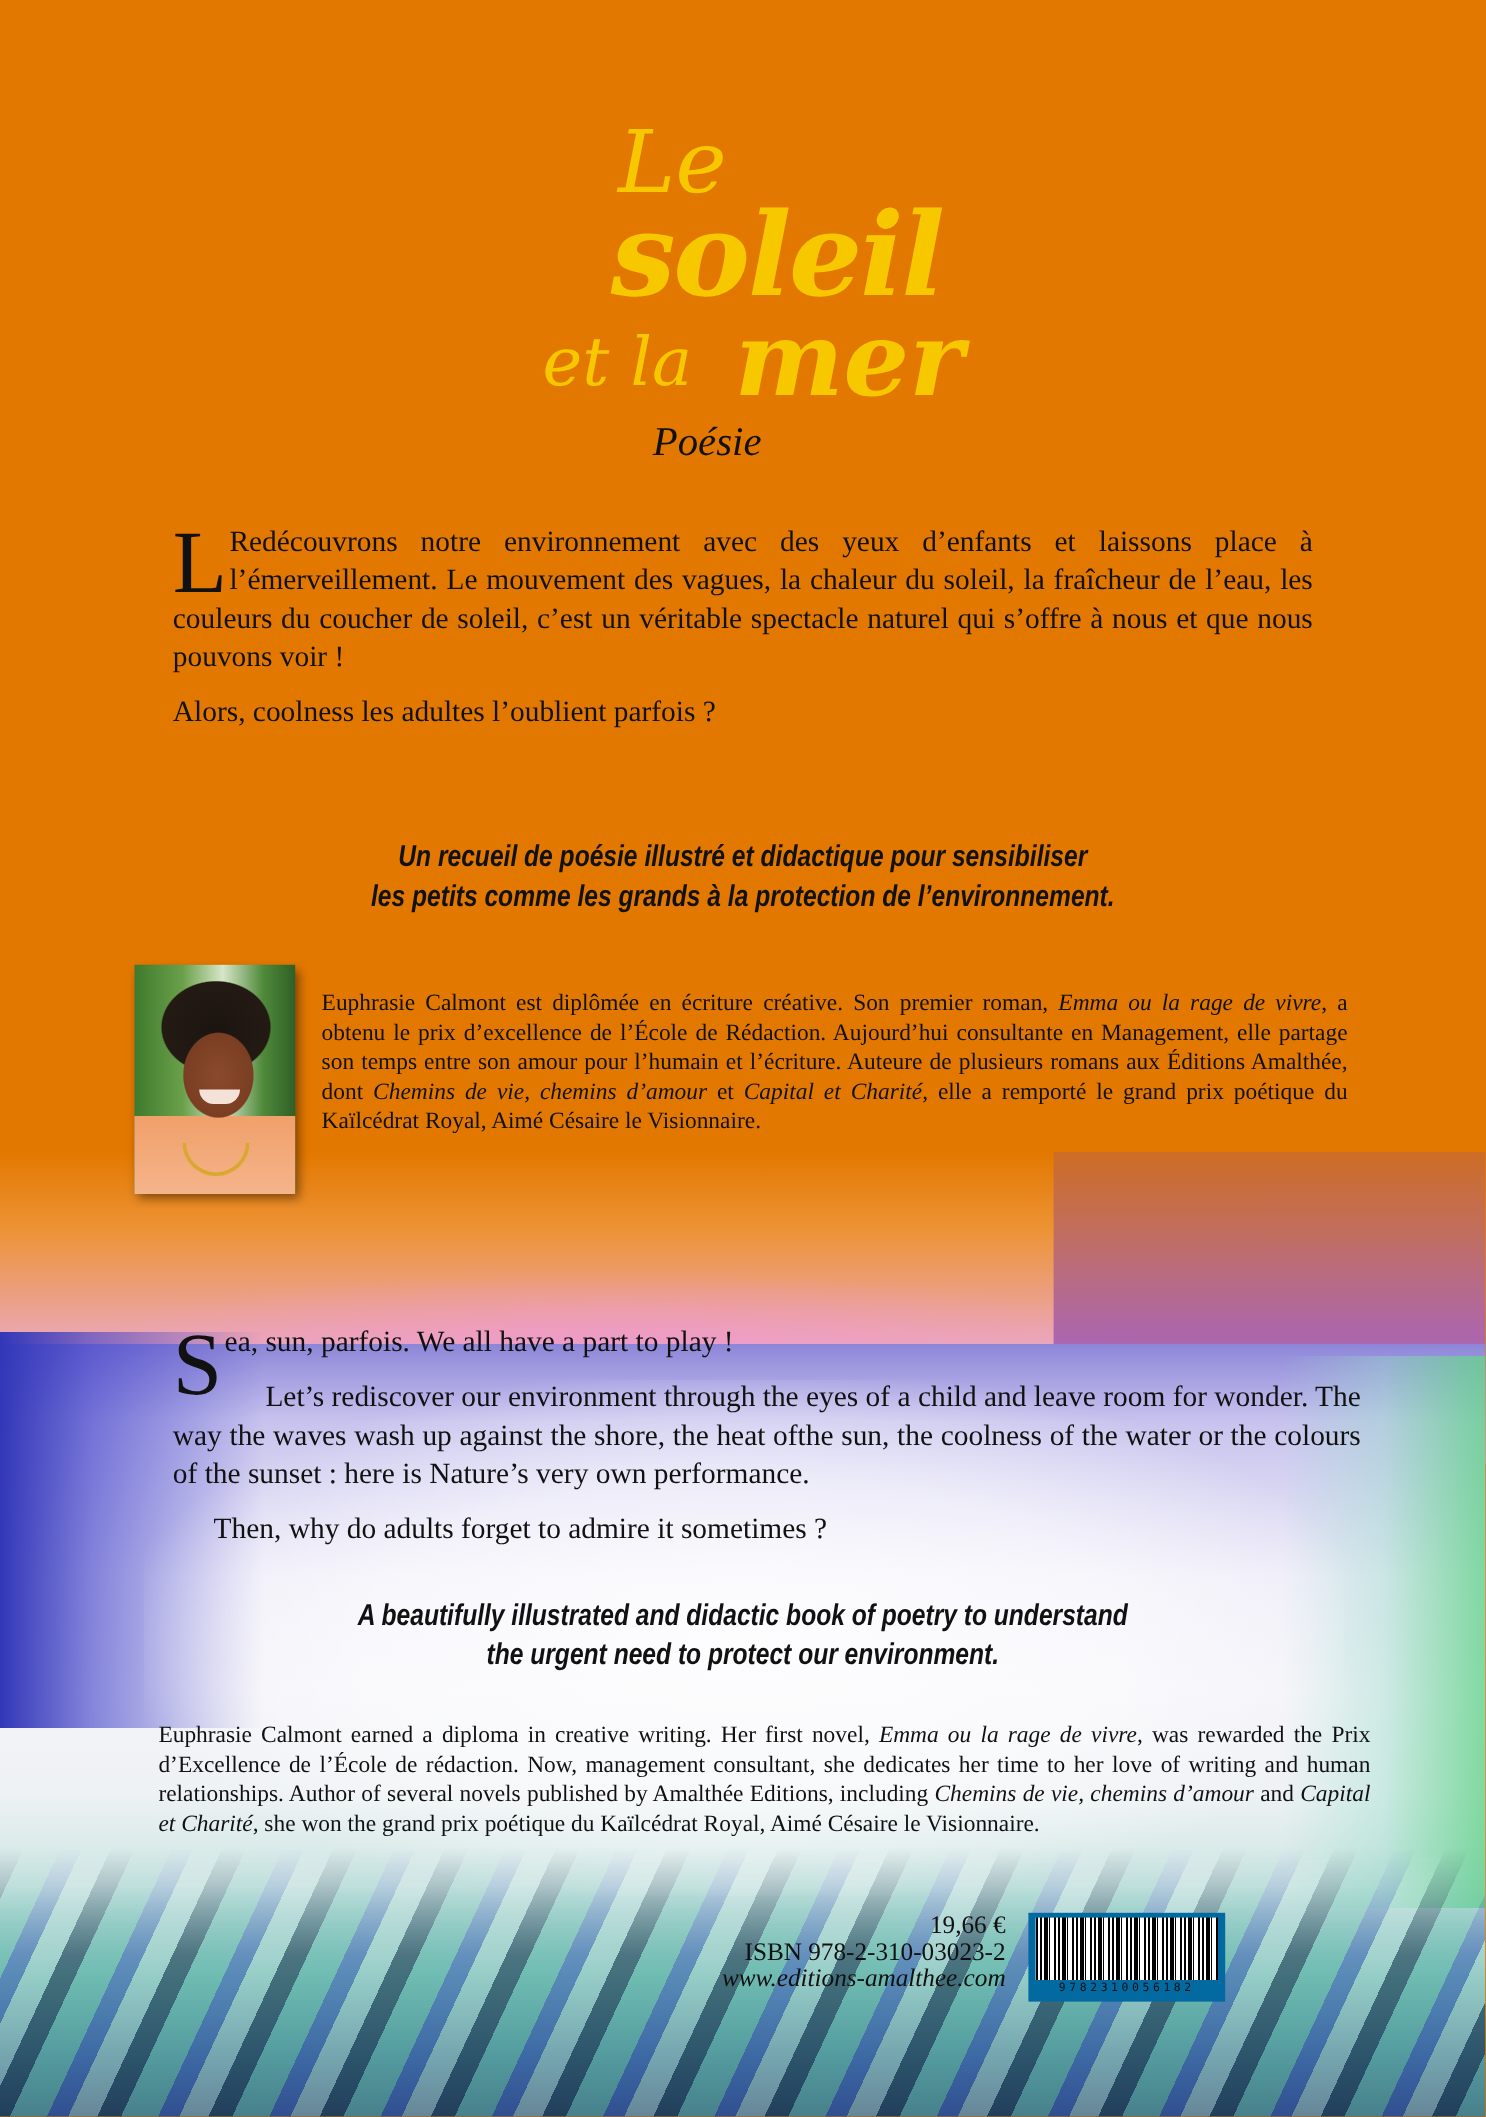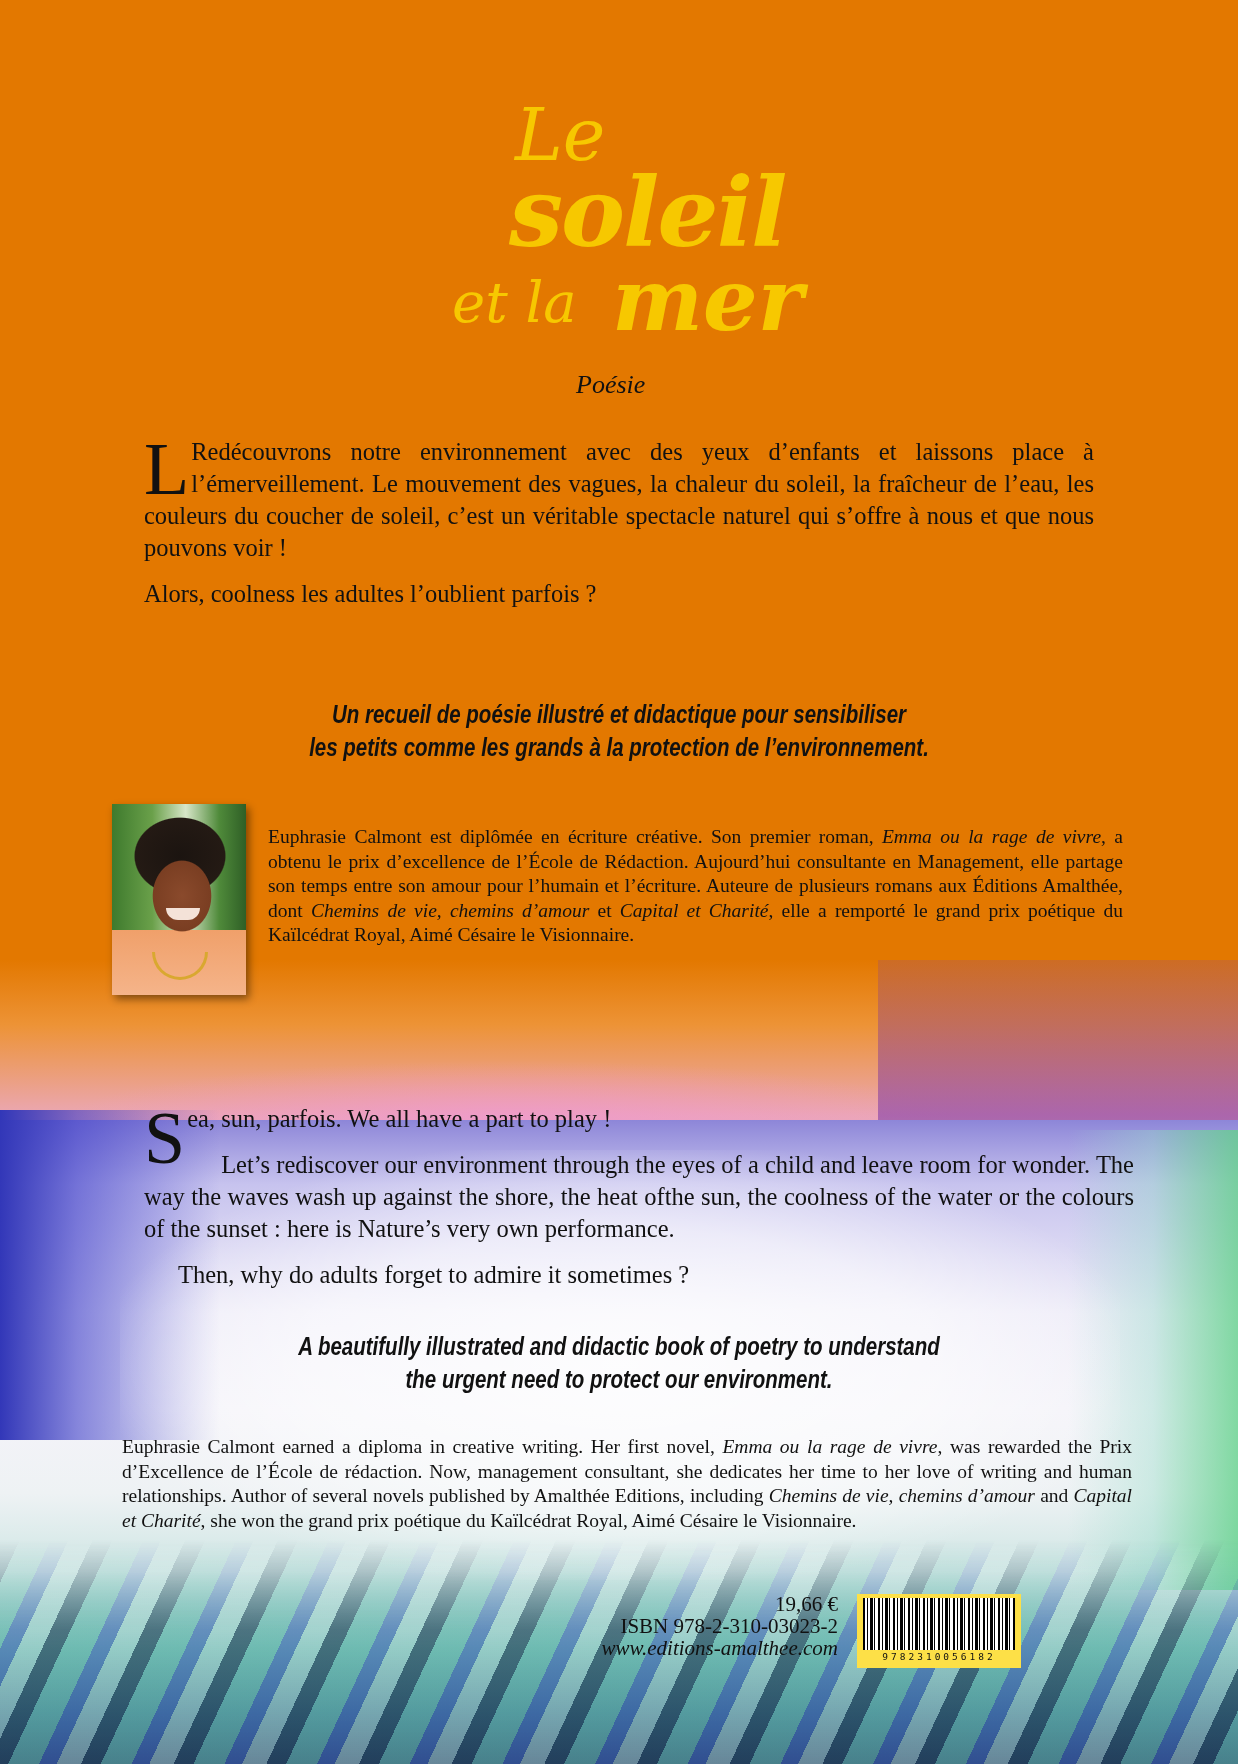--- a/index.html
+++ b/index.html
@@ -74,24 +74,23 @@
     .title {
       position: absolute; left: 0; right: 0; top: 105px;
       text-align: center; color: #f7c800;
       font-family: "DejaVu Serif", serif; font-style: italic;
     }
     .title .t1 { position: absolute; left: 515px; top: 0; font-size: 72px; line-height: 60px; font-weight: 300; }
     .title .t2 { position: absolute; left: 478px; top: 58px; font-size: 96px; line-height: 100px; font-weight: bold; letter-spacing: -2px; margin-left: 31px; }
     .title .t3 { position: absolute; left: 452px; top: 168px; font-size: 56px; line-height: 60px; }
     .title .t4 { position: absolute; left: 612px; top: 150px; font-size: 86px; line-height: 90px; font-weight: bold; }
     .subtitle {
-      position: absolute; left: 576px; top: 350px;
-      font-size: 26px; font-style: italic; color: #111;
+      position: absolute; left: 544px; top: 350px;
+      font-size: 34px; font-style: italic; color: #111;
       font-family: "Liberation Serif", serif;
-      margin-top: 20px;
     }
 
     
     .fr-body {
       position: absolute; left: 144px; top: 436px; width: 950px;
       font-size: 24.5px; line-height: 32px; text-align: justify;
     }
     .dropcap {
       float: left; font-size: 74px; line-height: 58px; margin-right: 2px; margin-top: 4px;
     }
@@ -129,33 +128,33 @@
     }
 
     
     .en-body {
       position: absolute; left: 144px; top: 1103px; width: 990px;
       font-size: 24.5px; line-height: 32px; text-align: justify;
     }
     .en-body .dropcap { font-size: 74px; line-height: 58px; margin-top: 6px; }
     .en-tagline { top: 1330px; }
     .en-bio {
-      position: absolute; left: 122px; top: 1435px; width: 1010px;
+      position: absolute; left: 132px; top: 1435px; width: 1010px;
       font-size: 19.5px; line-height: 24.5px; text-align: justify;
     }
 
     
     .price-block {
       position: absolute; right: 400px; top: 1593px; text-align: right;
       font-size: 21px; line-height: 22px;
     }
     .price-block .web { font-style: italic; text-align: right; }
     .barcode {
       position: absolute; left: 857px; top: 1594px; width: 164px; height: 74px;
-      background: #fde047; padding: 4px 6px 0 6px;
+      background: #0369a1; padding: 4px 6px 0 6px;
     }
     .barcode .bars {
       height: 52px;
       background: repeating-linear-gradient(90deg,
         #000 0px, #000 2px, #fff 2px, #fff 4px,
         #000 4px, #000 5px, #fff 5px, #fff 7px,
         #000 7px, #000 10px, #fff 10px, #fff 11px,
         #000 11px, #000 12px, #fff 12px, #fff 15px);
     }
     .barcode .digits {

